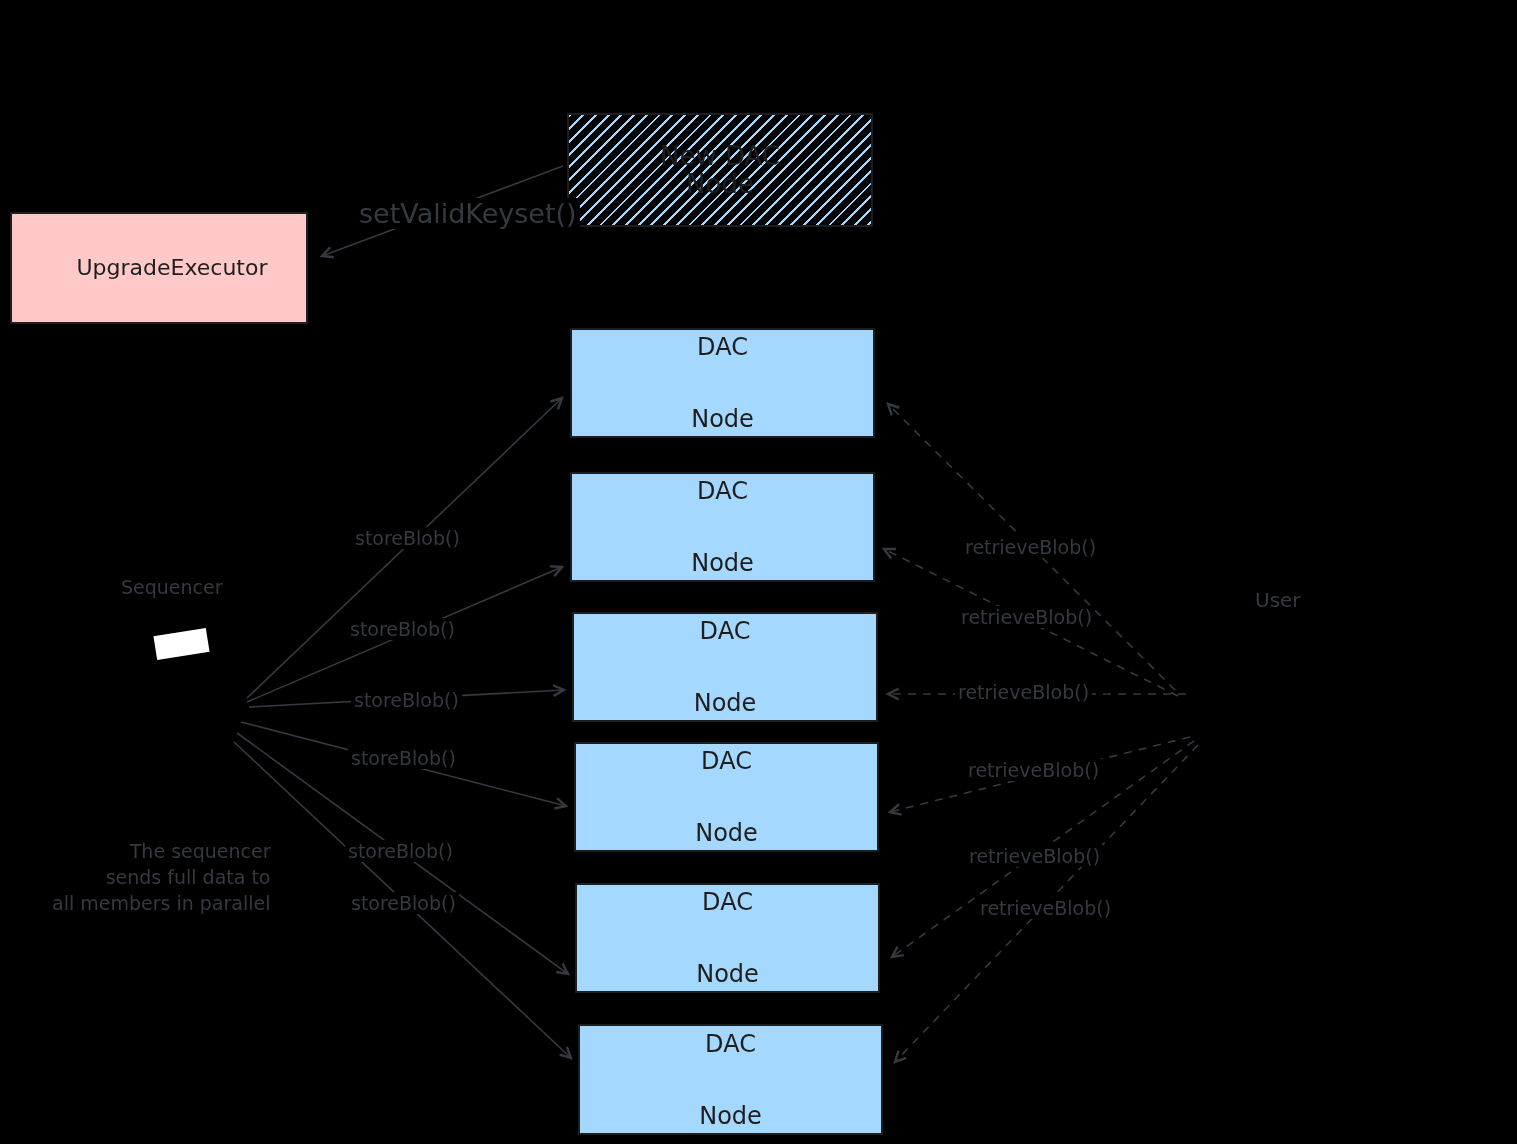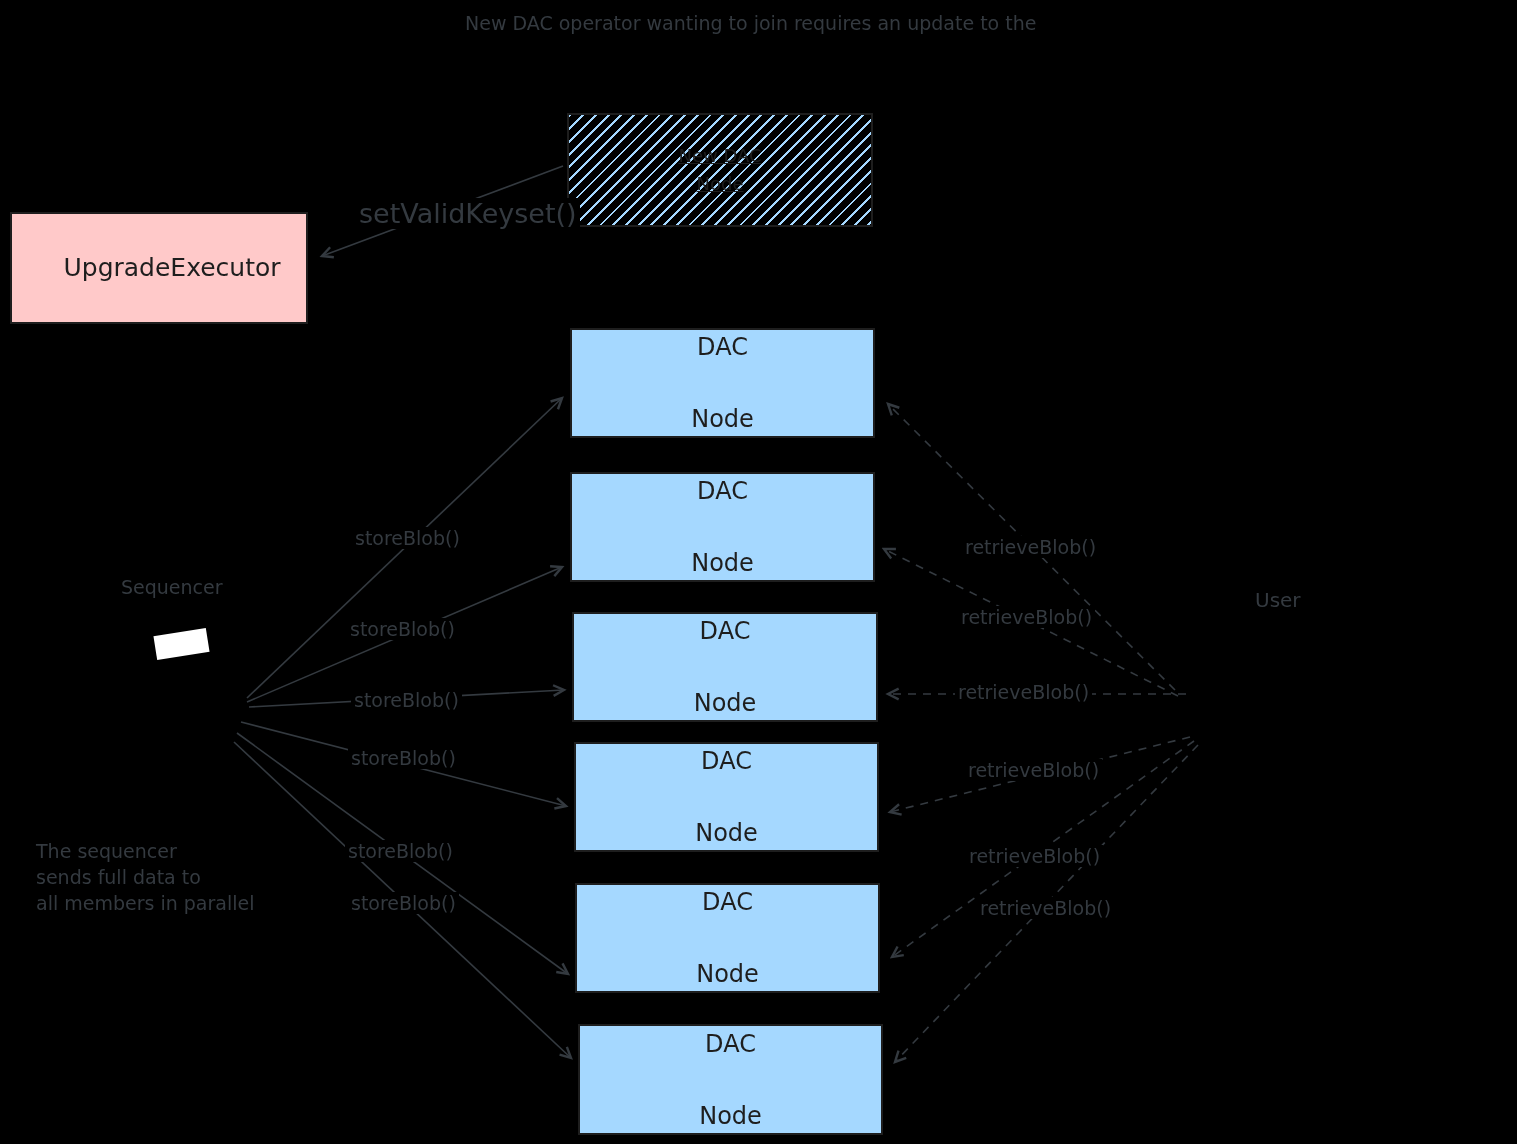--- a/index.html
+++ b/index.html
@@ -9,24 +9,24 @@
   }
   .arrows{position:absolute;left:0;top:0;width:1517px;height:1144px;}
   .note{position:absolute;color:#343a40;font-size:19px;line-height:26px;white-space:nowrap;}
   .lbl{position:absolute;color:#343a40;font-size:19px;white-space:nowrap;background:#000;padding:0 3px;}
   .box{
     position:absolute;border:2px solid #1e1e1e;box-sizing:border-box;
     display:flex;flex-direction:column;align-items:center;justify-content:center;
     color:#1e1e1e;font-size:24px;line-height:30px;text-align:center;
   }
   .box.dac{background:#a5d8ff;gap:42px;}
-  .box.pink{background:#ffc9c9;font-size:25px;padding-left:26px;}
+  .box.pink{background:#ffc9c9;font-size:22px;padding-left:26px;}
   .box.hatch{
     background:repeating-linear-gradient(135deg,#a5d8ff 0 2px,transparent 2px 9px);
-    font-size:18px;line-height:28px;text-decoration:underline;
+    font-size:26px;line-height:28px;
   }
   .white-rect{position:absolute;background:#ffffff;transform:rotate(-9deg);}
 </style>
 </head>
 <body>
 
 <div class="canvas">
 
   <svg class="arrows" viewBox="0 0 1517 1144">
     <defs>
@@ -46,21 +46,20 @@
 
     <line x1="1175" y1="690" x2="888" y2="404" stroke="#343a40" stroke-width="1.6" stroke-dasharray="8 7" marker-end="url(#ah)"></line>
     <line x1="1178" y1="696" x2="884" y2="549" stroke="#343a40" stroke-width="1.6" stroke-dasharray="8 7" marker-end="url(#ah)"></line>
     <line x1="1186" y1="694" x2="888" y2="694" stroke="#343a40" stroke-width="1.6" stroke-dasharray="8 7" marker-end="url(#ah)"></line>
     <line x1="1190" y1="737" x2="890" y2="812" stroke="#343a40" stroke-width="1.6" stroke-dasharray="8 7" marker-end="url(#ah)"></line>
     <line x1="1194" y1="741" x2="892" y2="957" stroke="#343a40" stroke-width="1.6" stroke-dasharray="8 7" marker-end="url(#ah)"></line>
     <line x1="1198" y1="745" x2="895" y2="1062" stroke="#343a40" stroke-width="1.6" stroke-dasharray="8 7" marker-end="url(#ah)"></line>
   </svg>
 
   <div class="note" style="left:465px;top:10px;">
-    <div>New DAC operator wanting to join requires an update to the</div>
   </div>
 
   <div class="box hatch" style="left:567px;top:113px;width:306px;height:114px;">
     <div>New DAC</div>
     <div>Node</div>
   </div>
 
   <div class="box pink" style="left:10px;top:212px;width:298px;height:112px;">
     <div>UpgradeExecutor</div>
   </div>
@@ -105,19 +104,19 @@
   <span class="lbl" style="left:962px;top:536px;">retrieveBlob()</span>
   <span class="lbl" style="left:958px;top:606px;">retrieveBlob()</span>
   <span class="lbl" style="left:955px;top:681px;">retrieveBlob()</span>
   <span class="lbl" style="left:965px;top:759px;">retrieveBlob()</span>
   <span class="lbl" style="left:966px;top:845px;">retrieveBlob()</span>
   <span class="lbl" style="left:977px;top:897px;">retrieveBlob()</span>
 
 
   <span class="lbl" style="left:1252px;top:588px;font-size:20px;">User</span>
 
-  <div class="note" style="left:36px;top:838px;">
+  <div class="note" style="left:52px;top:838px;text-align:right;">
     <div>The sequencer</div>
     <div>sends full data to</div>
     <div>all members in parallel</div>
   </div>
 
 </div>
 
 </body></html>

